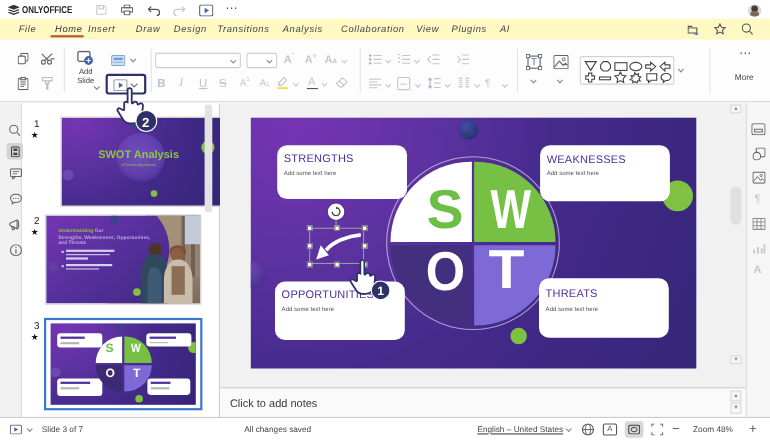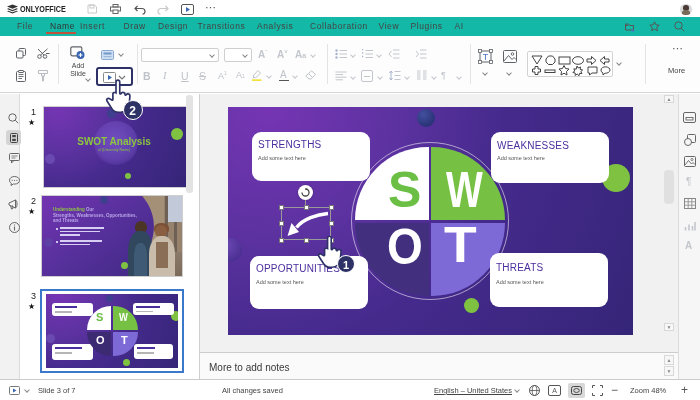--- a/index.html
+++ b/index.html
@@ -2,21 +2,21 @@
 <html><head>
 <meta charset="utf-8">
 <style>
   * { margin:0; padding:0; box-sizing:border-box; }
   html,body { width:700px; height:400px; overflow:hidden; }
   body { font-family:"Liberation Sans", sans-serif; position:relative; background:#fff; }
   .abs { position:absolute; }
   svg { display:block; }
   
   #topbar { left:0; top:0; width:700px; height:17px; background:#fff; }
-  #menubar { left:0; top:17px; width:700px; height:19px; background:#14b8a6; }
+  #menubar { left:0; top:17px; width:700px; height:19px; background:#fef9c3;font-style:italic; }
   .tab { position:absolute; top:3.5px; font-size:8.5px; color:#444; letter-spacing:.6px; }
   #toolbar { left:0; top:36px; width:700px; height:57px; background:#fdfdfd; border-bottom:1px solid #d5d5d5; }
   .vdiv { position:absolute; top:8px; height:40px; width:1px; background:#e4e4e4; }
   
   #leftbar { left:0; top:94px; width:20px; height:285px; background:#f2f2f2; border-right:1px solid #dcdcdc; }
   
   #thumbs { left:21px; top:94px; width:179px; height:285px; background:#fff; border-right:1px solid #cfcfcf; }
   .thumbnum { position:absolute; font-size:9px; color:#222; }
   .star { position:absolute; font-size:8px; color:#111; }
   
@@ -76,21 +76,21 @@
   <div class="abs" style="left:205px; top:1px; font-size:11px; color:#555; letter-spacing:1px;">⋯</div>
 
   <div class="abs" style="left:680px; top:3.5px; width:11.5px; height:11.5px; border-radius:50%; background:#d8d8d8; overflow:hidden;">
     <div class="abs" style="left:3px; top:1.5px; width:5.5px; height:5.5px; border-radius:50%; background:#4a3a33;"></div>
     <div class="abs" style="left:1.5px; top:6.5px; width:8.5px; height:6px; border-radius:50% 50% 0 0; background:#7a6a5a;"></div>
   </div>
 </div>
 
 <div class="abs" id="menubar">
   <div class="tab" style="left:17px;">File</div>
-  <div class="tab" style="left:50px; color:#333;">Name</div>
+  <div class="tab" style="left:50px; color:#333;">Home</div>
   <div class="abs" style="left:46px; top:15px; width:29.5px; height:2px; background:#c0513a;"></div>
   <div class="tab" style="left:80px;">Insert</div>
   <div class="tab" style="left:123.5px;">Draw</div>
   <div class="tab" style="left:158px;">Design</div>
   <div class="tab" style="left:197.5px;">Transitions</div>
   <div class="tab" style="left:257px;">Analysis</div>
   <div class="tab" style="left:310px;">Collaboration</div>
   <div class="tab" style="left:378.5px;">View</div>
   <div class="tab" style="left:410.5px;">Plugins</div>
   <div class="tab" style="left:454.5px;">AI</div>
@@ -311,21 +311,21 @@
 </div>
 
 <div class="abs" id="thumbs"></div>
 <div class="thumbnum" style="left:31px; top:107px;">1</div>
 <div class="star" style="left:28px; top:118px;">★</div>
 <div class="thumbnum" style="left:31px; top:196px;">2</div>
 <div class="star" style="left:28px; top:207px;">★</div>
 <div class="thumbnum" style="left:31px; top:291px;">3</div>
 <div class="star" style="left:28px; top:302px;">★</div>
 
-<div class="abs" style="left:44px; top:107px; width:144px; height:80px; background:radial-gradient(circle 150px at 14px 0px, #7635b4 0%, #5c32a0 30%, #452a8c 55%, #352578 100%); overflow:hidden; outline:1px solid #cfcfcf;">
+<div class="abs" style="left:56px; top:107px; width:144px; height:80px; background:radial-gradient(circle 150px at 14px 0px, #7635b4 0%, #5c32a0 30%, #452a8c 55%, #352578 100%); overflow:hidden; outline:1px solid #cfcfcf;">
   <div class="abs" style="left:50px; top:14px; width:44px; height:44px; border-radius:50%; background:radial-gradient(circle at 50% 45%, rgba(125,90,205,.75), rgba(115,80,195,.5) 60%, rgba(110,75,190,0) 85%);"></div>
   <div class="abs" style="left:63px; top:2px; width:9px; height:9px; border-radius:50%; background:#3e3f8e;"></div>
   <div class="abs" style="left:127px; top:21px; width:12px; height:12px; border-radius:50%; background:#7fc241;"></div>
   <div class="abs" style="left:1px; top:47px; width:10px; height:10px; border-radius:50%; background:#6a4ab0;"></div>
   <div class="abs" style="left:81px; top:66px; width:6px; height:6px; border-radius:50%; background:#7fc241;"></div>
   <div class="abs" style="left:0; top:29px; width:140px; text-align:center; font-size:10px; font-weight:bold; color:#8dc63f;">SWOT Analysis</div>
   <div class="abs" style="left:0; top:41px; width:140px; text-align:center; font-size:3.5px; color:#8dc63f;">of [University Name]</div>
 </div>
 
 <div class="abs" style="left:42px; top:196px; width:140px; height:80px; background:#cfd4e0; overflow:hidden; outline:1px solid #cfcfcf;">
@@ -463,21 +463,21 @@
 <svg class="abs" style="left:105px; top:79px;" width="27" height="39" viewBox="0 0 26 36">
   <path d="M10.6 2.2 C10.6 1 11.4 0.3 12.4 0.3 C13.5 0.3 14.2 1.1 14.2 2.2 V13 C14.2 13.7 15.1 13.9 15.4 13.3 C15.9 12.2 17.4 11.8 18.4 12.5 C19 12.9 19.3 13.5 19.3 14.2 C19.3 14.8 20.1 15 20.4 14.5 C21 13.5 22.4 13.2 23.3 13.9 C23.9 14.4 24.1 15.1 24 15.8 L23.3 23.5 C22.9 28 19.6 31.2 15.3 31.2 H13 C10.4 31.2 8 29.9 6.6 27.7 L1.8 20.2 C1 18.9 2.5 17.4 3.9 18.1 L6.6 19.5 C7.1 19.8 7.6 19.4 7.6 18.9 V13.5 C7.6 12.3 9.3 11.9 10.6 12.6 Z" fill="#fff" stroke="#2d3166" stroke-width="1.6"></path>
 </svg>
 <div class="abs" style="left:122.5px; top:100px; width:20px; height:20px; border-radius:50%; background:#2d3166; border:1px solid #fff; color:#fff; font-size:12px; font-weight:bold; text-align:center; line-height:21px;">2</div>
 
 <div class="abs" style="left:664px; top:95px; width:10px; height:8px; border:1px solid #d8d8d8; background:#f7f7f7; font-size:5px; color:#888; text-align:center; line-height:7px;">▲</div>
 <div class="abs" style="left:664px; top:170px; width:10px; height:34px; background:#e0e0e0; border-radius:4px;"></div>
 <div class="abs" style="left:664px; top:323px; width:10px; height:8px; border:1px solid #d8d8d8; background:#f7f7f7; font-size:5px; color:#888; text-align:center; line-height:7px;">▼</div>
 
 <div class="abs" id="notes">
-  <div class="abs" style="left:9px; top:8.5px; font-size:10px; color:#3a3a3a;">More to add notes</div>
+  <div class="abs" style="left:9px; top:8.5px; font-size:10px; color:#3a3a3a;">Click to add notes</div>
   <div class="abs" style="left:464px; top:2px; width:10px; height:10px; border:1px solid #d8d8d8; background:#f7f7f7; font-size:5px; color:#888; text-align:center; line-height:9px;">▲</div>
   <div class="abs" style="left:464px; top:13px; width:10px; height:10px; border:1px solid #d8d8d8; background:#f7f7f7; font-size:5px; color:#888; text-align:center; line-height:9px;">▼</div>
 </div>
 
 <div class="abs" id="rightbar">
   <svg class="abs" style="left:4px; top:18px;" width="13" height="11" viewBox="0 0 13 11">
     <rect x="0.5" y="0.5" width="12" height="10" rx="1.5" fill="none" stroke="#666" stroke-width="1"></rect>
     <rect x="3" y="5.5" width="7" height="2.5" fill="none" stroke="#666" stroke-width="0.9"></rect>
   </svg>
   <svg class="abs" style="left:5px; top:40px;" width="12" height="12" viewBox="0 0 12 12">

